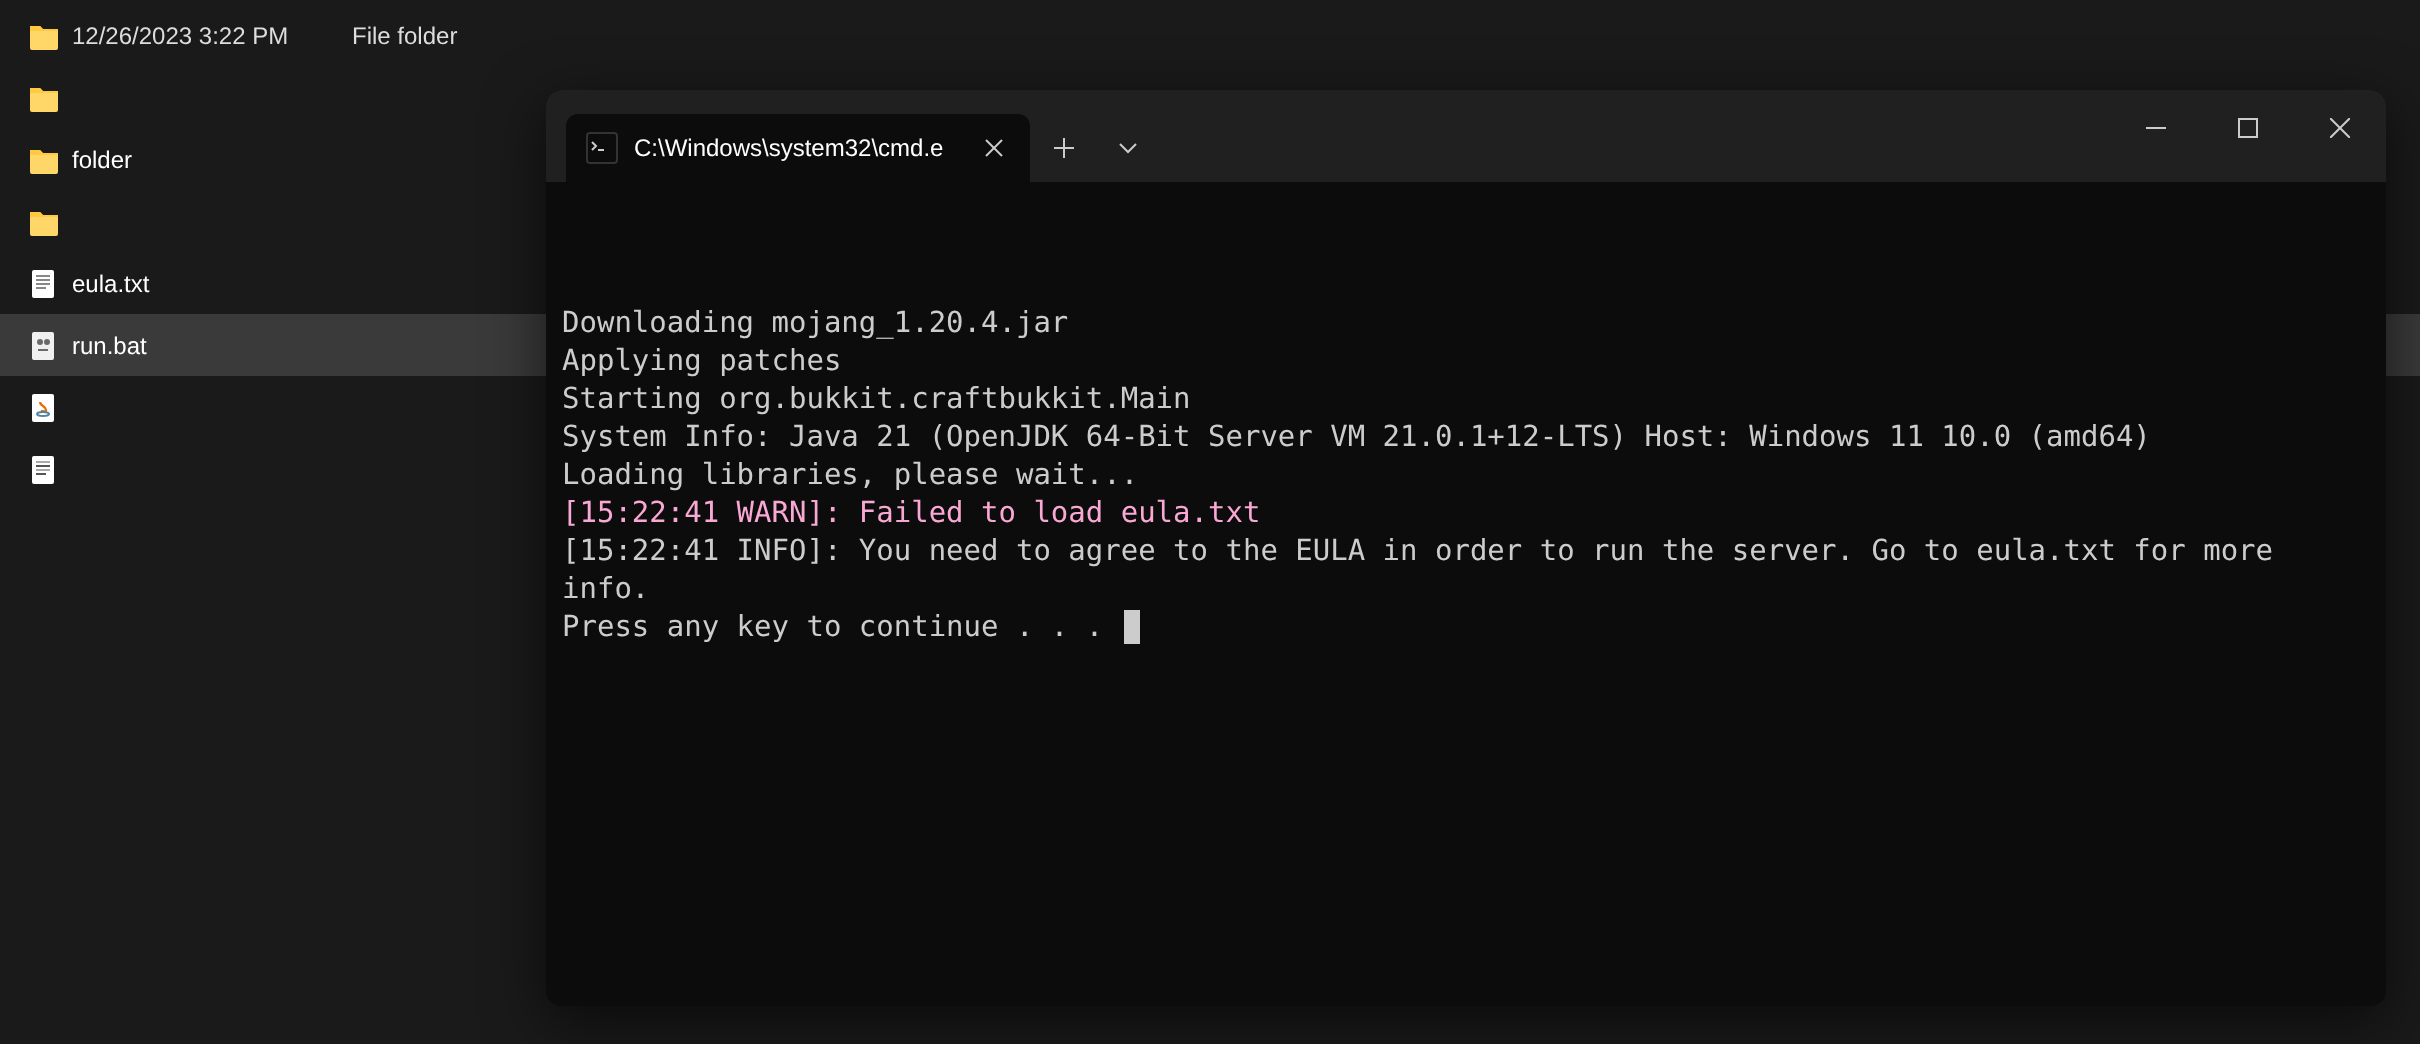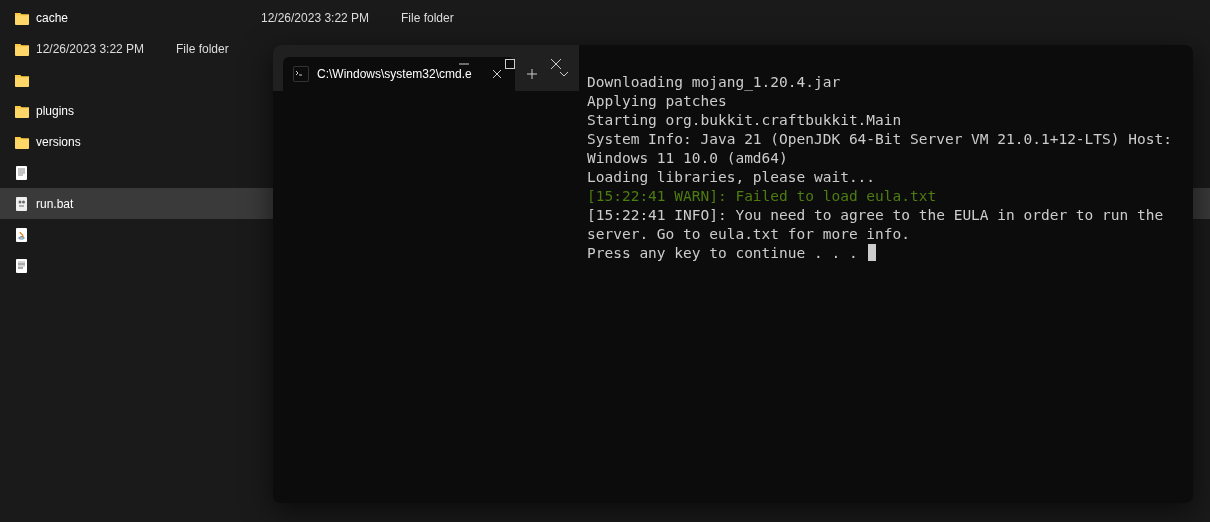--- a/index.html
+++ b/index.html
@@ -57,21 +57,21 @@
     .terminal-window {
       position: absolute;
       top: 45px;
       left: 273px;
       width: 920px;
       height: 458px;
       background: #0c0c0c;
       border-radius: 8px;
       box-shadow: 0 8px 30px rgba(0,0,0,0.6);
       display: flex;
-      flex-direction: row;
+      flex-direction: column;
       overflow: hidden;
     }
     .titlebar {
       height: 46px;
       background: #202020;
       display: flex;
       align-items: flex-end;
       position: relative;
     }
     .tab-strip {
@@ -149,87 +149,79 @@
     .win-btn svg { width: 10px; height: 10px; }
     .terminal-body {
       flex: 1;
       padding: 28px 8px;
       font-family: Consolas, monospace;
       font-size: 14.5px;
       line-height: 19px;
       color: #cccccc;
       white-space: pre-wrap;
       word-break: break-word;
+      margin-top: 34px;
     }
     .term-line { display: block; }
-    .term-warn { color: #4d7c0f; }
+    .term-warn { color: #f9a8d4; }
     .cursor {
       display: inline-block;
       width: 8px;
       height: 17px;
       background: #cccccc;
       vertical-align: text-bottom;
       margin-left: 2px;
     }
   </style>
 </head>
 <body>
 
 <div class="file-list" id="file-list">
     <div class="file-row">
       <span class="file-icon"><svg viewBox="0 0 16 16" class="folder-icon">
           <path d="M1 3 h5 l1.5 1.5 H15 v9.5 a1 1 0 0 1 -1 1 H2 a1 1 0 0 1 -1 -1 Z" fill="#ffd768"></path>
           <path d="M1 3 h5 l1.5 1.5 H15 v1 H1 Z" fill="#ffc940"></path>
         </svg></span>
-      <span class="file-name">cache</span>
       <span class="file-date">12/26/2023 3:22 PM</span>
       <span class="file-type">File folder</span>
     </div>
     <div class="file-row">
       <span class="file-icon"><svg viewBox="0 0 16 16" class="folder-icon">
           <path d="M1 3 h5 l1.5 1.5 H15 v9.5 a1 1 0 0 1 -1 1 H2 a1 1 0 0 1 -1 -1 Z" fill="#ffd768"></path>
           <path d="M1 3 h5 l1.5 1.5 H15 v1 H1 Z" fill="#ffc940"></path>
         </svg></span>
-      <span class="file-date">12/26/2023 3:22 PM</span>
-      <span class="file-type">File folder</span>
+      <span class="file-date"></span>
+      <span class="file-type"></span>
     </div>
     <div class="file-row">
       <span class="file-icon"><svg viewBox="0 0 16 16" class="folder-icon">
           <path d="M1 3 h5 l1.5 1.5 H15 v9.5 a1 1 0 0 1 -1 1 H2 a1 1 0 0 1 -1 -1 Z" fill="#ffd768"></path>
           <path d="M1 3 h5 l1.5 1.5 H15 v1 H1 Z" fill="#ffc940"></path>
         </svg></span>
+      <span class="file-name">folder</span>
       <span class="file-date"></span>
       <span class="file-type"></span>
     </div>
     <div class="file-row">
       <span class="file-icon"><svg viewBox="0 0 16 16" class="folder-icon">
           <path d="M1 3 h5 l1.5 1.5 H15 v9.5 a1 1 0 0 1 -1 1 H2 a1 1 0 0 1 -1 -1 Z" fill="#ffd768"></path>
           <path d="M1 3 h5 l1.5 1.5 H15 v1 H1 Z" fill="#ffc940"></path>
         </svg></span>
-      <span class="file-name">plugins</span>
-      <span class="file-date"></span>
-      <span class="file-type"></span>
-    </div>
-    <div class="file-row">
-      <span class="file-icon"><svg viewBox="0 0 16 16" class="folder-icon">
-          <path d="M1 3 h5 l1.5 1.5 H15 v9.5 a1 1 0 0 1 -1 1 H2 a1 1 0 0 1 -1 -1 Z" fill="#ffd768"></path>
-          <path d="M1 3 h5 l1.5 1.5 H15 v1 H1 Z" fill="#ffc940"></path>
-        </svg></span>
-      <span class="file-name">versions</span>
       <span class="file-date"></span>
       <span class="file-type"></span>
     </div>
     <div class="file-row">
       <span class="file-icon"><svg viewBox="0 0 16 16">
           <rect x="2" y="1" width="11" height="14" fill="#fff" rx="1"></rect>
           <line x1="4" y1="4" x2="11" y2="4" stroke="#888" stroke-width="1"></line>
           <line x1="4" y1="6" x2="11" y2="6" stroke="#888" stroke-width="1"></line>
           <line x1="4" y1="8" x2="11" y2="8" stroke="#888" stroke-width="1"></line>
           <line x1="4" y1="10" x2="9" y2="10" stroke="#888" stroke-width="1"></line>
         </svg></span>
+      <span class="file-name">eula.txt</span>
       <span class="file-date"></span>
       <span class="file-type"></span>
     </div>
     <div class="file-row selected">
       <span class="file-icon"><svg viewBox="0 0 16 16">
           <rect x="2" y="1" width="11" height="14" fill="#f0f0f0" rx="1"></rect>
           <circle cx="6" cy="6" r="1.5" fill="#6a6a6a"></circle>
           <circle cx="9.5" cy="6" r="1.5" fill="#6a6a6a"></circle>
           <path d="M5 10 h5" stroke="#6a6a6a" stroke-width="1"></path>
         </svg></span>

